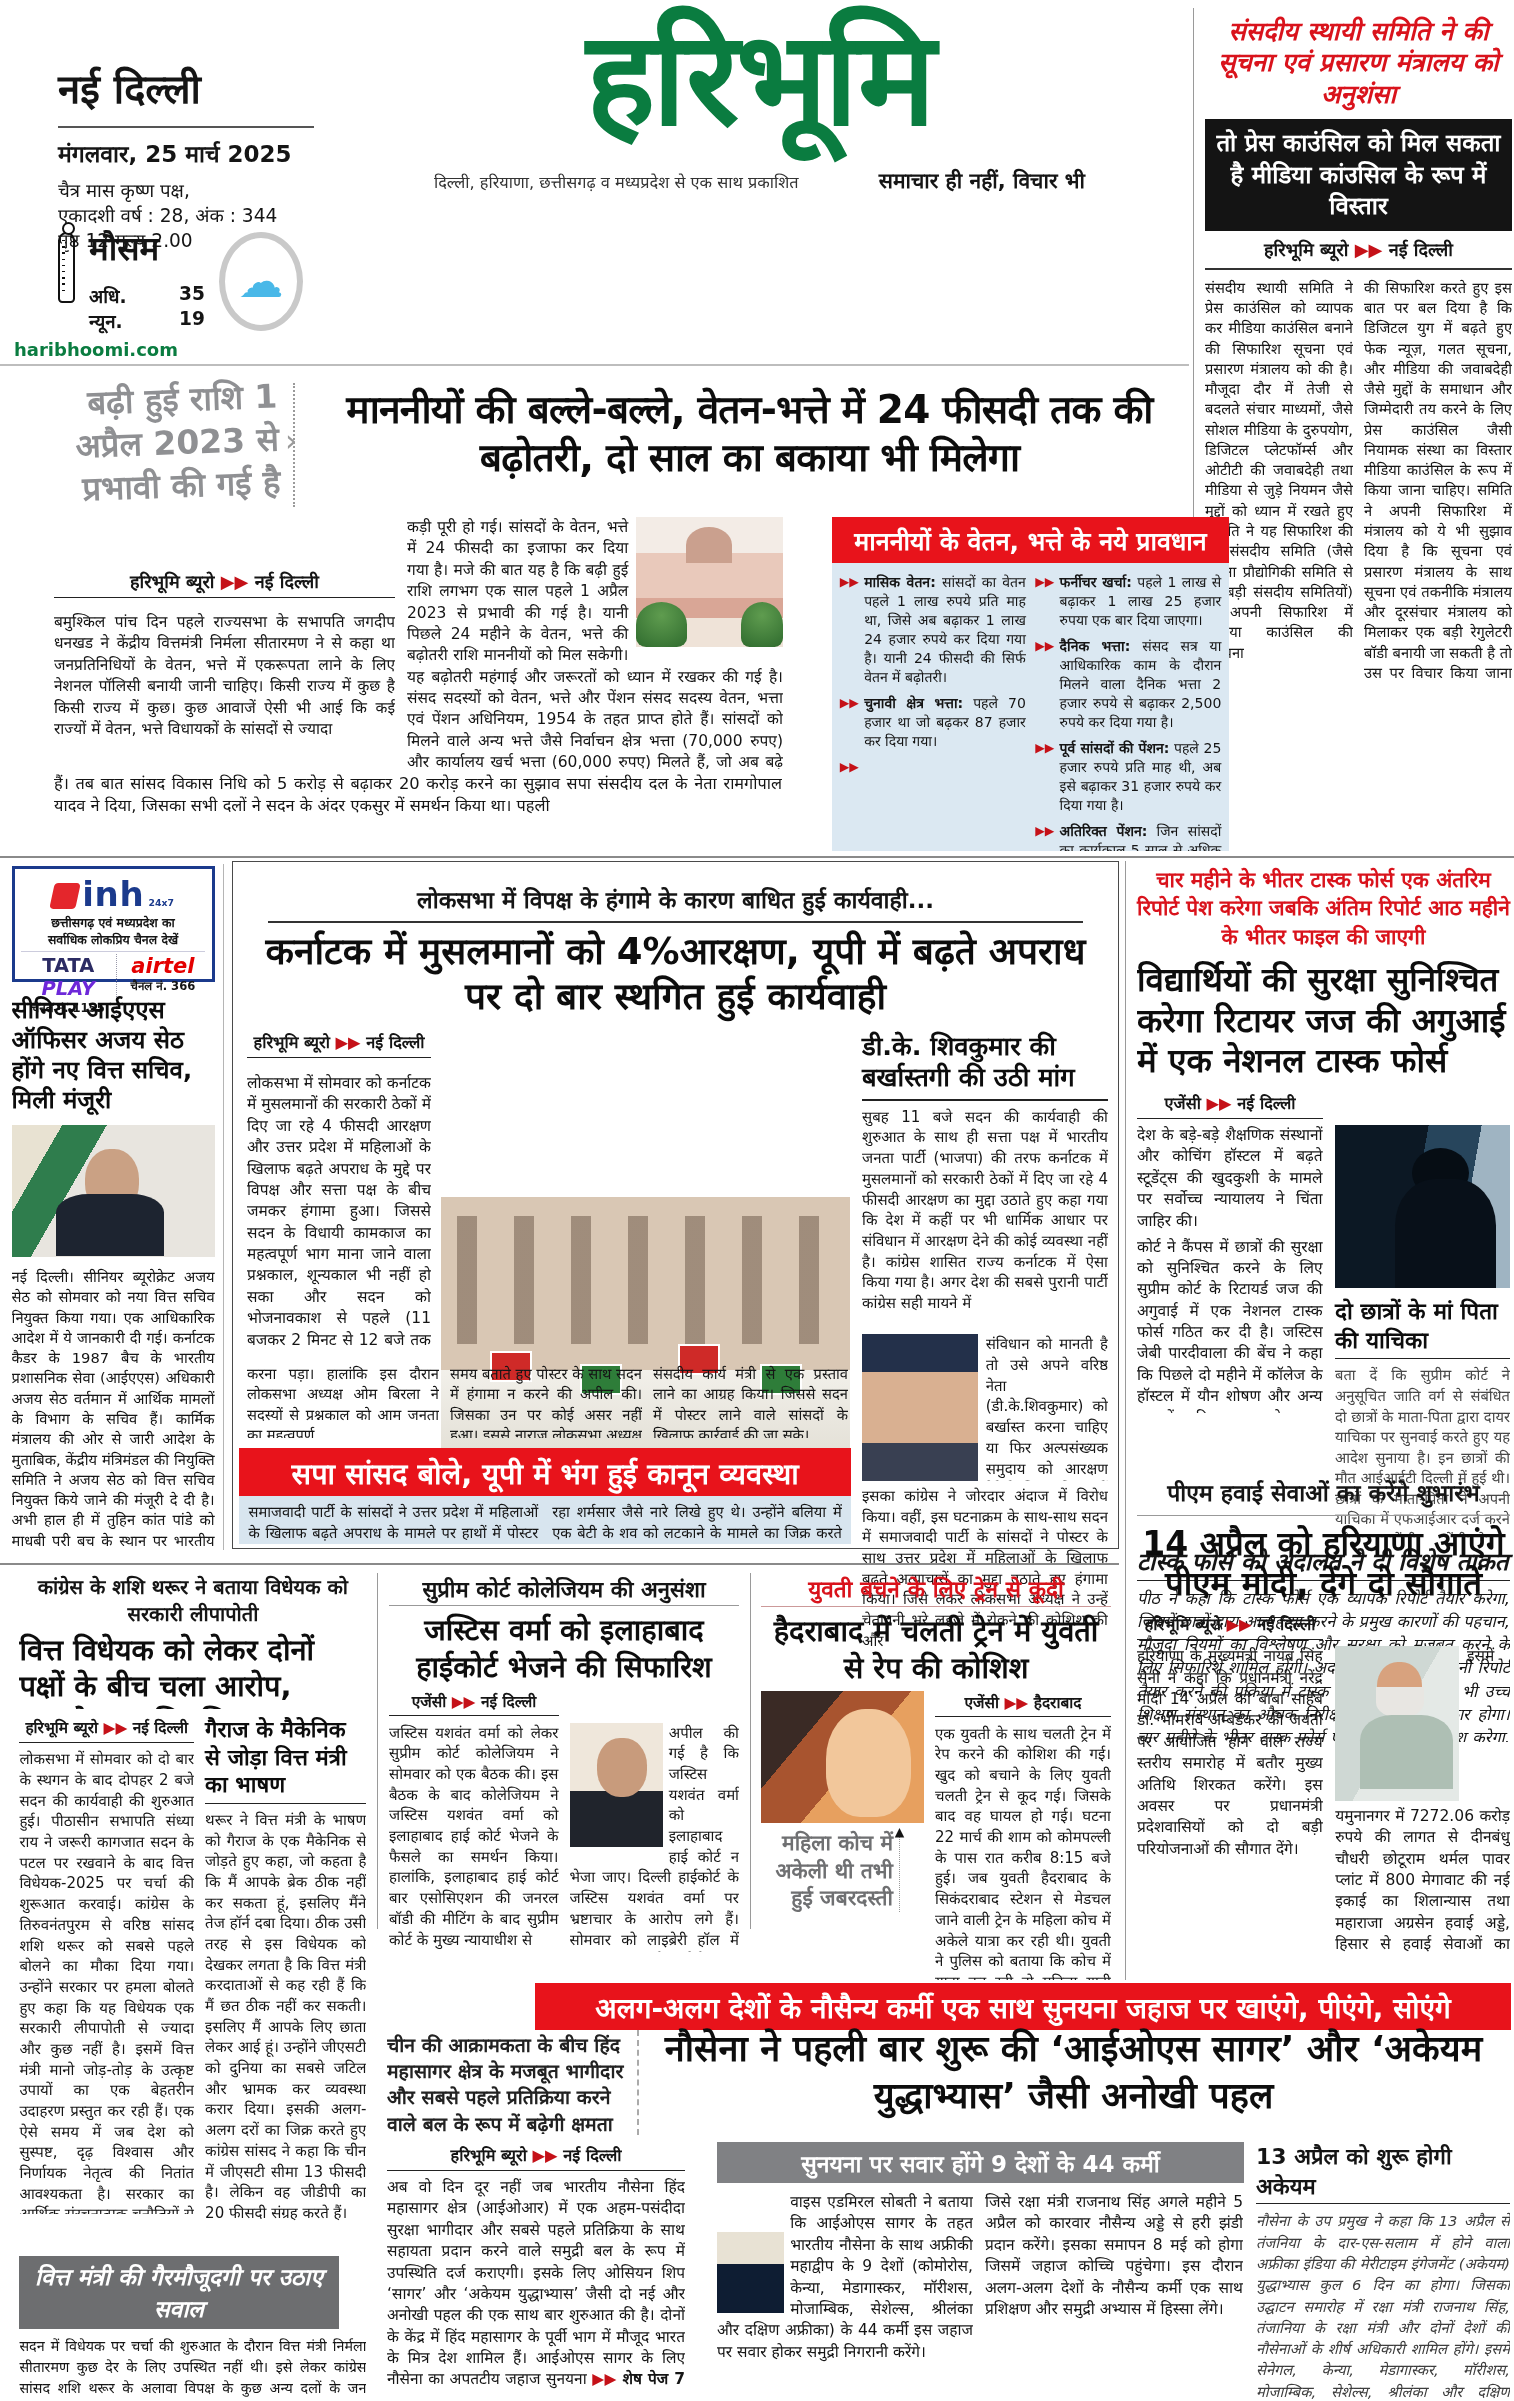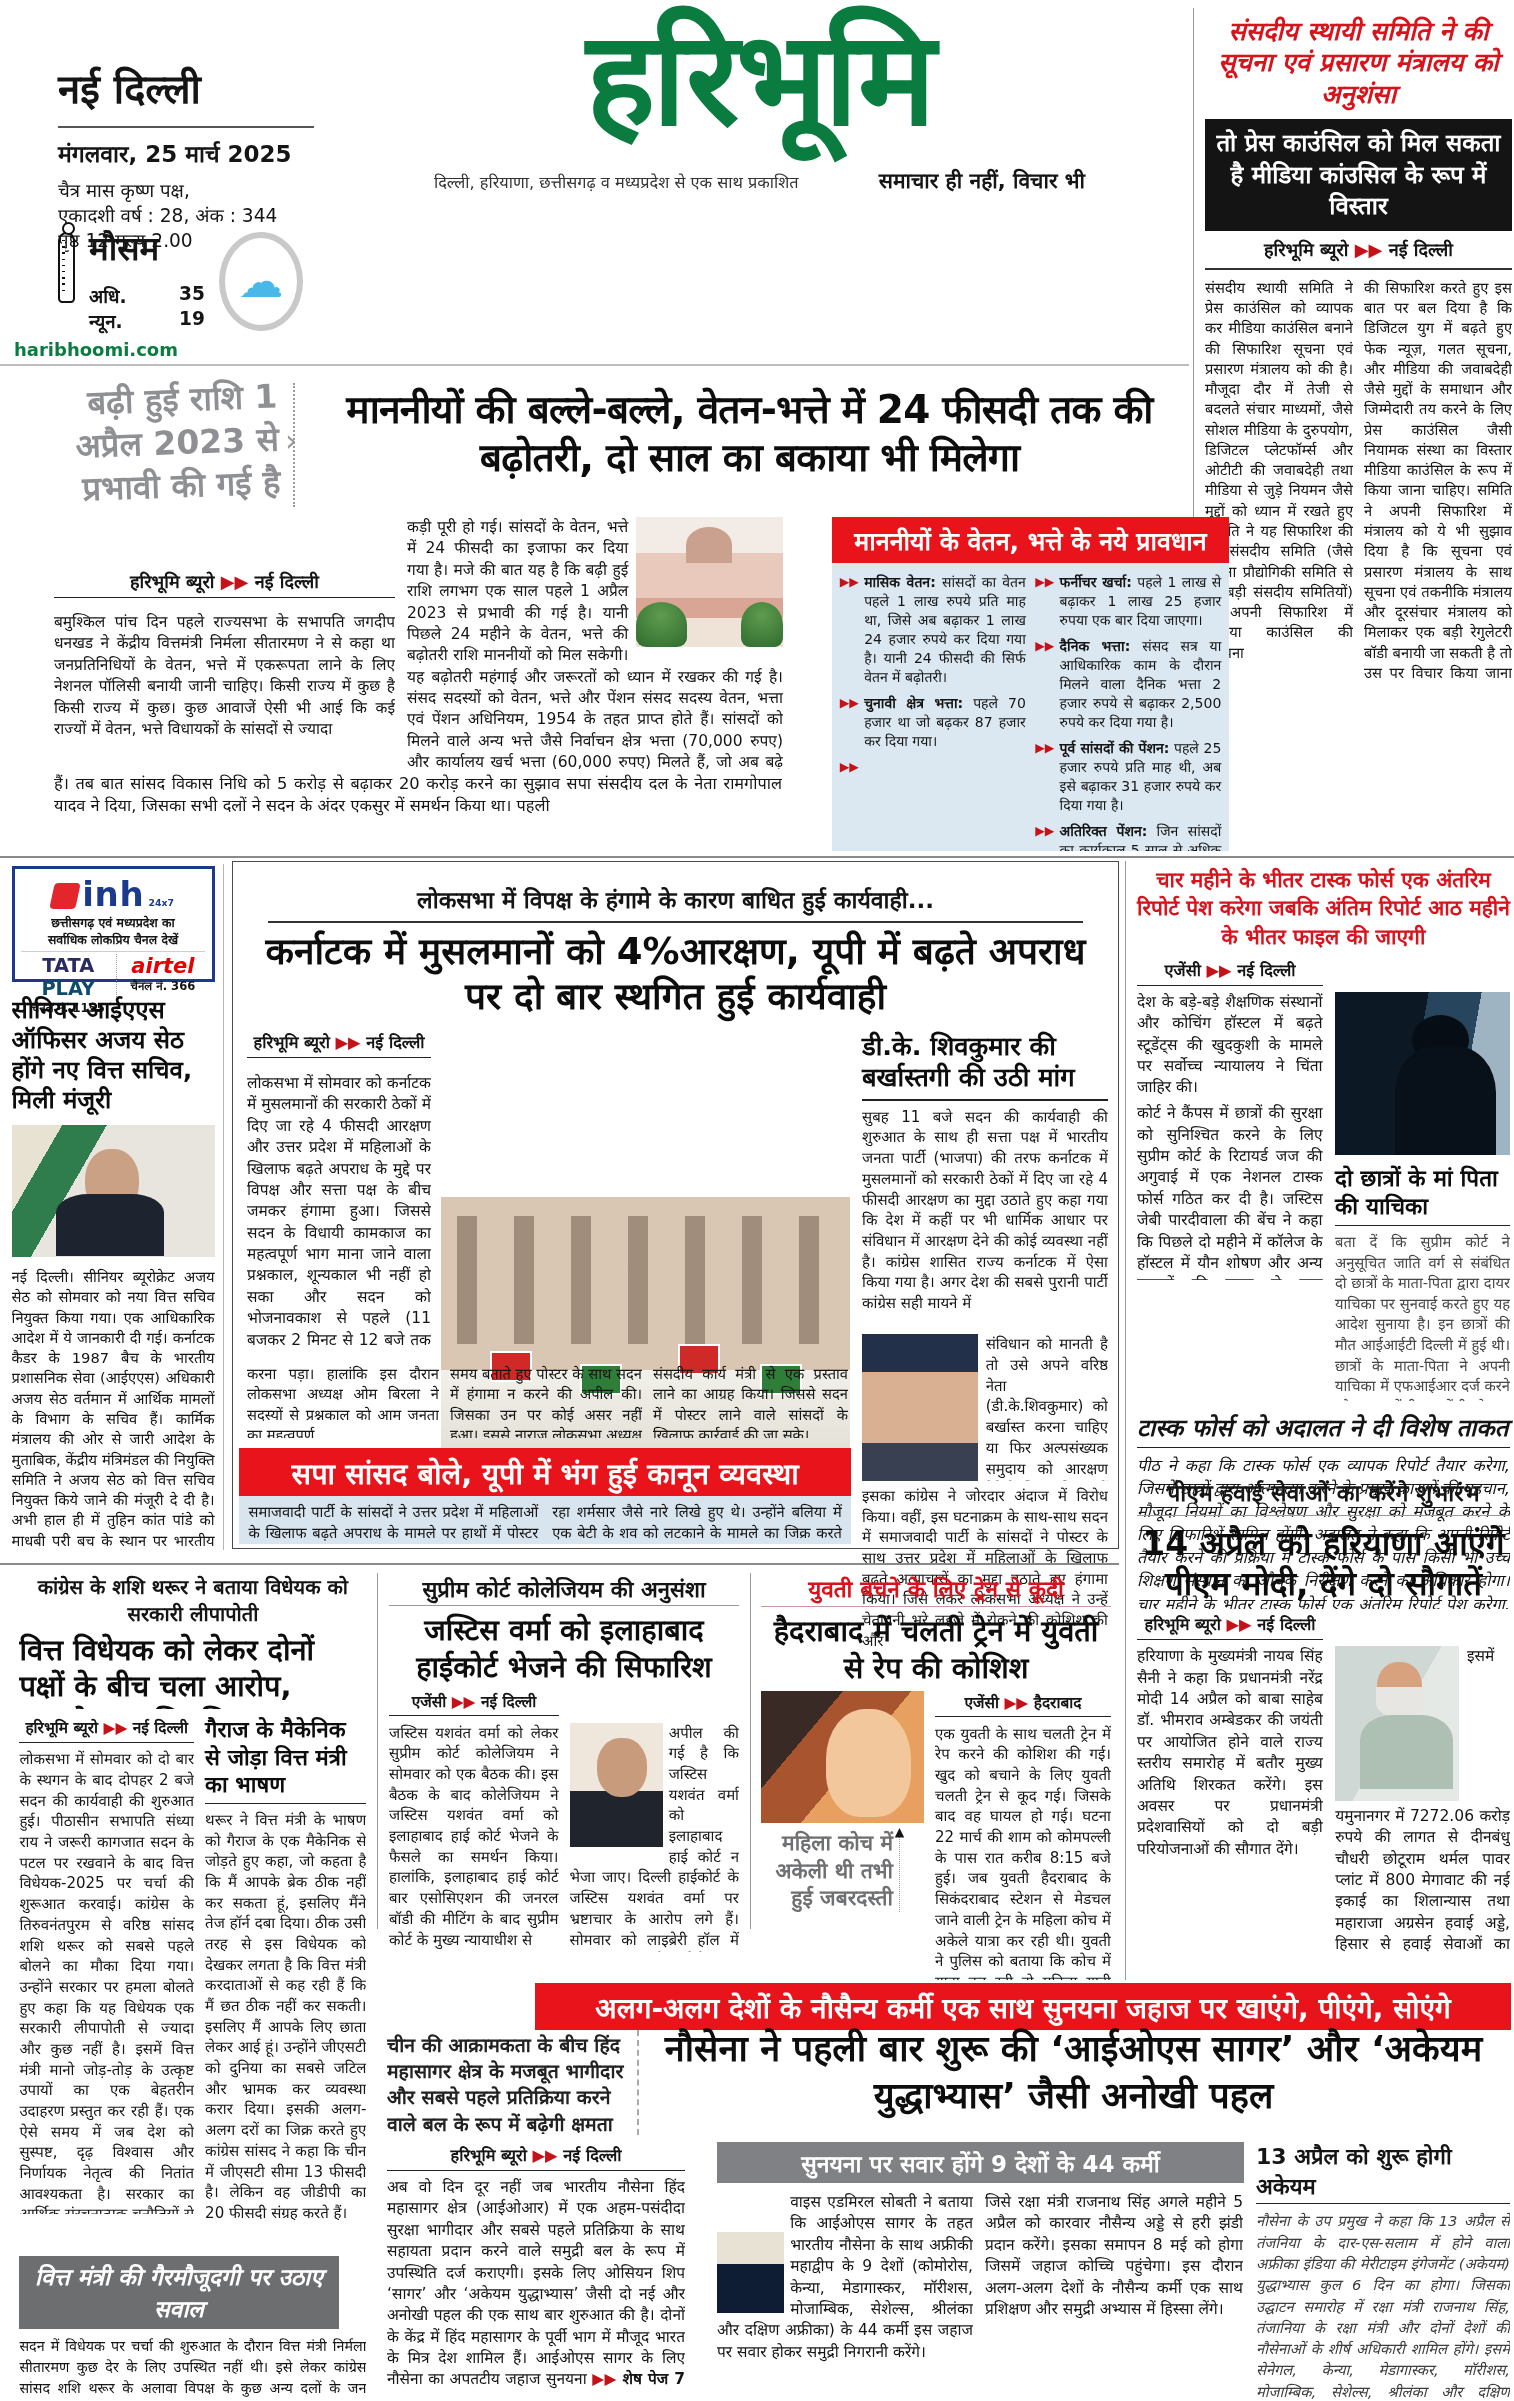--- a/index.html
+++ b/index.html
@@ -56,21 +56,21 @@
   #modi-photo{background:linear-gradient(120deg,#cfd8d4 0 50%,#e4e9e6 50% 100%);}
   #modi-photo .face{position:absolute;left:34%;top:10%;width:45px;height:51px;background:#d8a27e;border-radius:46%;}
   #modi-photo .beard{position:absolute;left:33%;top:26%;width:48px;height:31px;background:#e8e6e2;border-radius:0 0 50% 50%;}
   #modi-photo .vest{position:absolute;left:20%;top:44%;width:93px;height:74px;background:#aebfb4;border-radius:34% 34% 0 0;}
   #navy-photo{background:linear-gradient(180deg,#e8e2d4 0 40%,#0e1d33 40% 100%);}
   
   #inh-ad{border:3.1px solid #1b3a8c;}
   .inh-red{display:inline-block;width:26px;height:26px;background:#e4262c;transform:skewX(-12deg);border-radius:3.9px;position:relative;top:3.1px;}
   .inh-word{color:#1b3a8c;font-weight:bold;font-size:34px;letter-spacing:0.8px;}
   .tata{font-weight:bold;font-size:19.4px;color:#2b2b63;}
-  .tata .play{color:#0c4a6e;}
+  .tata .play{color:#6d28d9;font-style:italic;}
   .airtel{color:#e40000;font-weight:bold;font-size:21px;font-style:italic;}
 </style>
 </head>
 <body>
 
 <div class="abs" style="left:58px;top:60px;width:256px;">
   <div style="font-size:40px;font-weight:bold;border-bottom:2.3px solid #555;padding-bottom:11px;">नई दिल्ली</div>
   <div style="font-size:23px;font-weight:bold;margin-top:9.3px;">मंगलवार, 25 मार्च 2025</div>
   <div style="font-size:18.6px;margin-top:7.7px;">चैत्र मास कृष्ण पक्ष,</div>
   <div style="font-size:18.6px;">एकादशी वर्ष : 28, अंक : 344</div>
@@ -260,20 +260,21 @@
       <div class="clip bodytxt just" style="font-size:15px;height:147px;">संविधान को मानती है तो उसे अपने वरिष्ठ नेता (डी.के.शिवकुमार) को बर्खास्त करना चाहिए या फिर अल्पसंख्यक समुदाय को आरक्षण देने के लिए संविधान में बदलाव की अपनी योजना बतानी चाहिए।</div>
     </div>
     <div class="clip bodytxt just" style="height:169px;margin-top:4.6px;font-size:15px;">इसका कांग्रेस ने जोरदार अंदाज में विरोध किया। वहीं, इस घटनाक्रम के साथ-साथ सदन में समाजवादी पार्टी के सांसदों ने पोस्टर के साथ उत्तर प्रदेश में महिलाओं के खिलाफ बढ़ते अत्याचारों का मुद्दा उठाते हुए हंगामा किया। जिसे लेकर लोकसभा अध्यक्ष ने उन्हें चेतावनी भरे लहजे में रोकने की कोशिश की और</div>
   </div>
 </div>
 
 <div class="vline" style="left:1125px;top:861px;height:1119px;"></div>
 
 <div class="abs" style="left:1137px;top:866px;width:373px;">
   <div style="color:#d9131c;font-weight:bold;font-size:21px;line-height:1.35;text-align:center;">चार महीने के भीतर टास्क फोर्स एक अंतरिम रिपोर्ट पेश करेगा जबकि अंतिम रिपोर्ट आठ महीने के भीतर फाइल की जाएगी</div>
+  <div class="headline clip" style="font-size:33px;line-height:1.22;margin-top:9.3px;height:124px;">विद्यार्थियों की सुरक्षा सुनिश्चित करेगा रिटायर जज की अगुआई में एक नेशनल टास्क फोर्स</div>
   <div style="width:186px;margin-top:7.7px;">
     <div class="byline" style="font-size:16.3px;">
       <span>एजेंसी</span>
       <span class="jump">▶▶</span>
       <span>नई दिल्ली</span>
     </div>
   </div>
   <div style="display:flex;gap:12.4px;margin-top:6.2px;">
     <div class="clip" style="width:186px;height:288px;">
       <div class="bodytxt just">देश के बड़े-बड़े शैक्षणिक संस्थानों और कोचिंग हॉस्टल में बढ़ते स्टूडेंट्स की खुदकुशी के मामले पर सर्वोच्च न्यायालय ने चिंता जाहिर की।</div>

